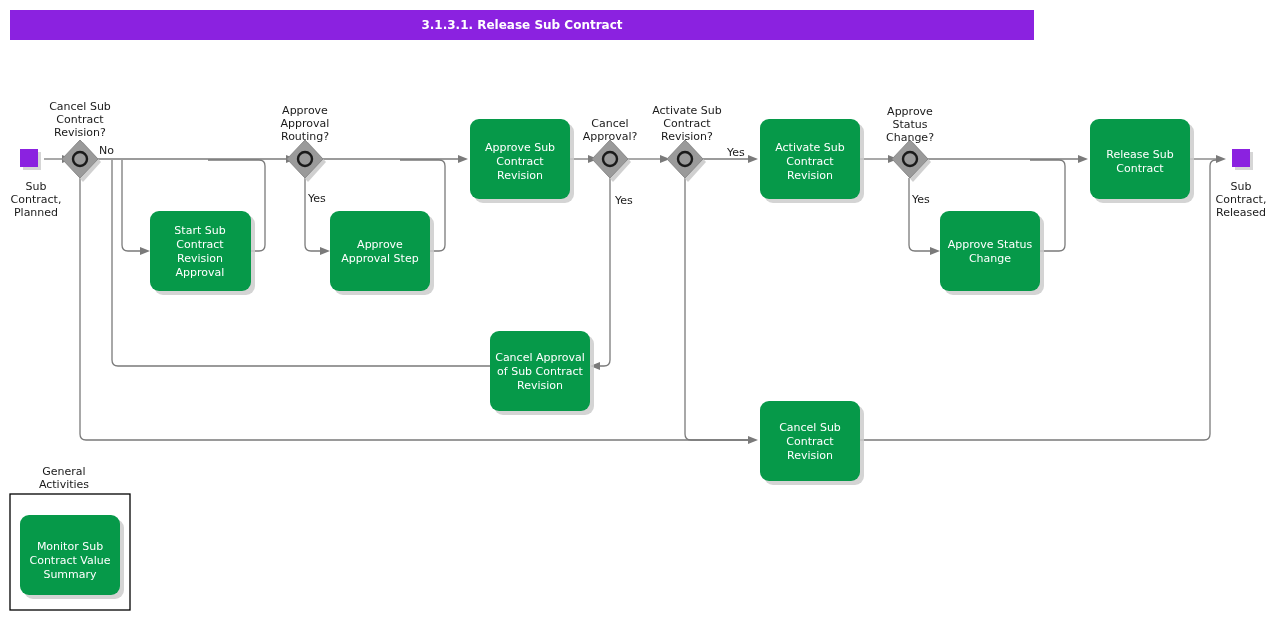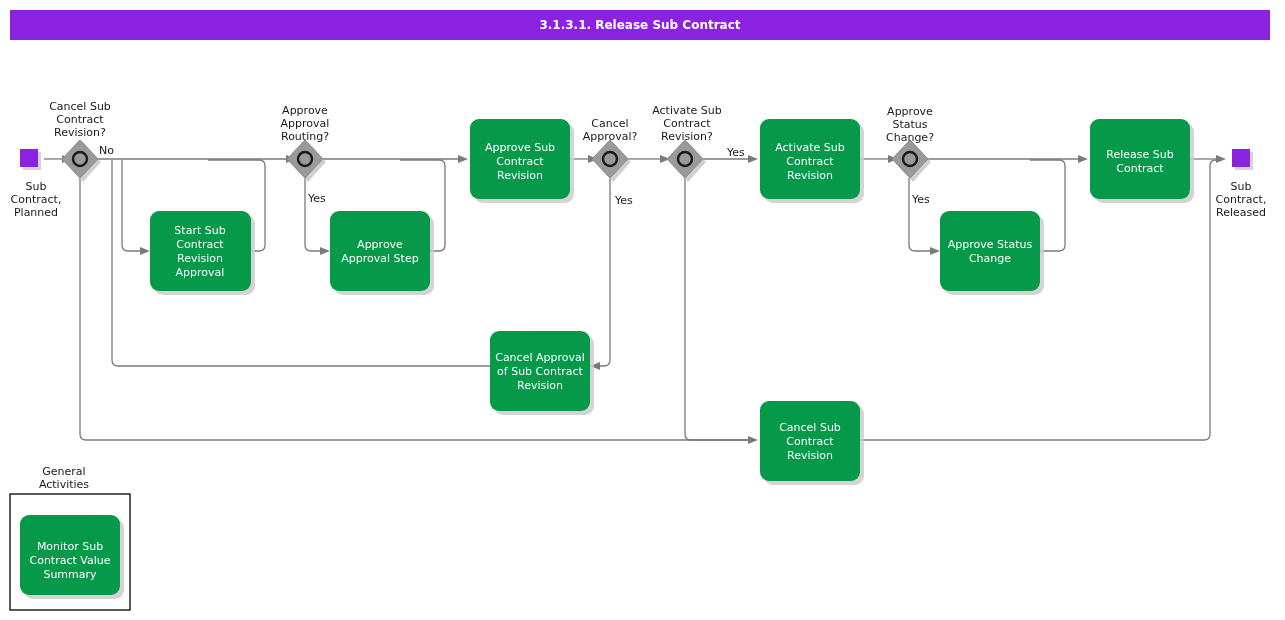--- a/index.html
+++ b/index.html
@@ -19,21 +19,21 @@
     position: absolute;
     left: 0;
     top: 0;
     width: 1285px;
     height: 620px;
   }
   .title-bar {
     position: absolute;
     left: 10px;
     top: 10px;
-    width: 1260px;
+    width: 1024px;
     height: 30px;
     background: #8B22E0;
     display: flex;
     align-items: center;
     justify-content: center;
   }
   .title-bar .title-text {
     color: #ffffff;
     font-size: 12px;
     font-weight: bold;

